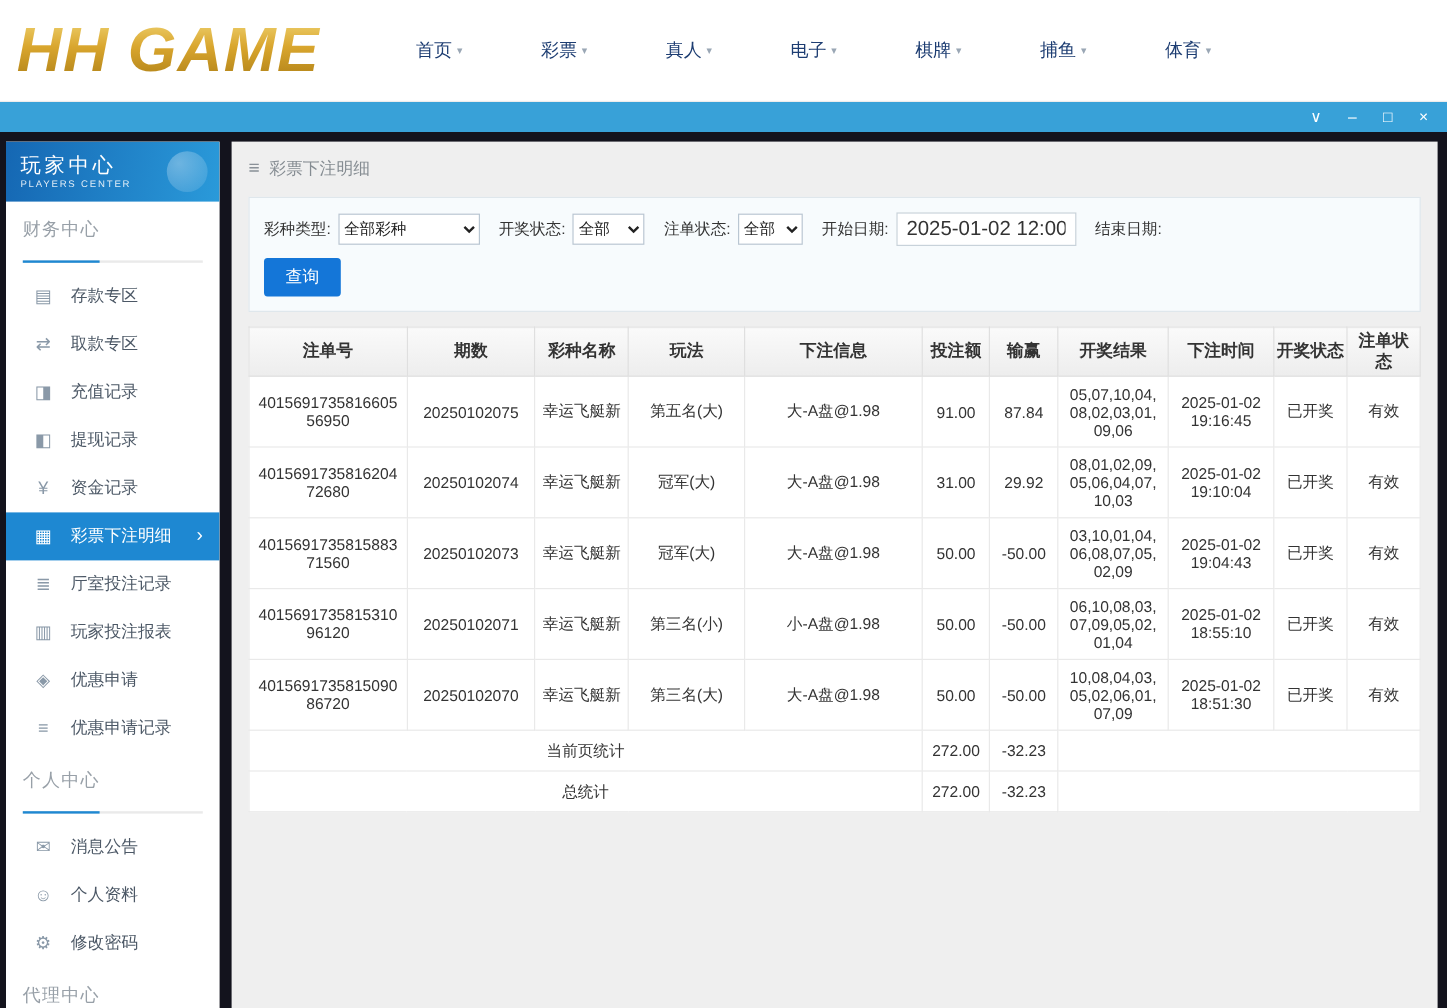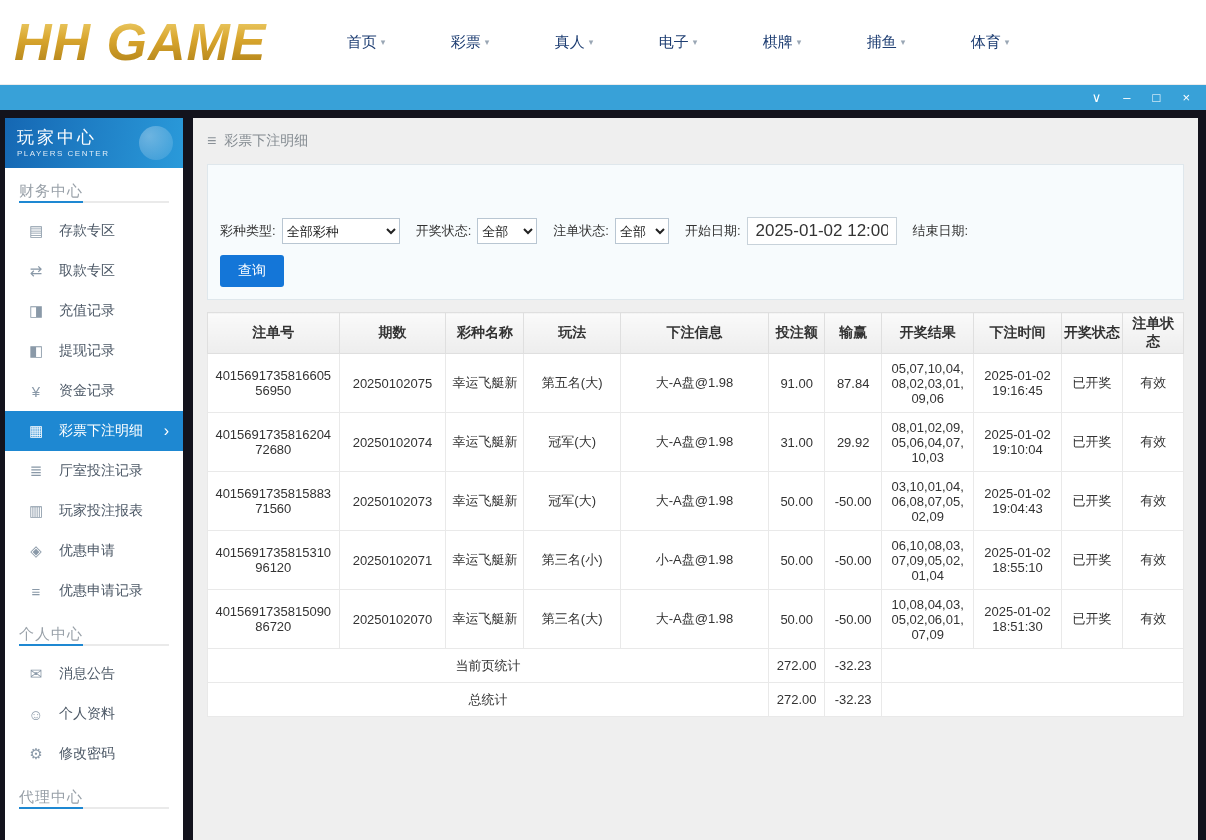--- a/index.html
+++ b/index.html
@@ -24,40 +24,40 @@
   .workspace { flex:1; display:flex; gap:10px; padding:8px 8px 0 5px; overflow:hidden; }
 
   
   .sidebar { width:178px; flex:0 0 auto; background:#fff; overflow:hidden; }
   .sb-header { height:50px; background:linear-gradient(100deg,#1567b3 0%,#2a9ada 100%); color:#fff; padding:8px 12px; position:relative; overflow:hidden; }
   .sb-title { font-size:17px; letter-spacing:3px; }
   .sb-sub { font-size:8px; opacity:.85; letter-spacing:1.5px; }
   .sb-deco { position:absolute; right:10px; top:8px; width:34px; height:34px; border-radius:50%;
              background:radial-gradient(circle at 30% 30%, rgba(255,255,255,.55), rgba(255,255,255,.12)); opacity:.6; }
   .sb-sec { padding:14px 14px 8px; }
-  .sb-sec .lbl { color:#98a0a8; font-size:15px; padding-bottom:0; letter-spacing:1px; }
+  .sb-sec .lbl { color:#98a0a8; font-size:15px; padding-bottom:16px; letter-spacing:1px; }
   .sb-sec .line { height:2px; background:#eaeaea; position:relative; }
   .sb-sec .line::after { content:""; position:absolute; left:0; top:0; width:64px; height:2px; background:#1e88d2; }
   .sb-item { height:40px; display:flex; align-items:center; gap:14px; padding-left:22px; font-size:14px; color:#4c5866; cursor:pointer; position:relative; }
   .sb-item .ico { width:18px; text-align:center; color:#8a99a8; font-size:15px; }
   .sb-item.active { background:#1e88d2; color:#fff; }
   .sb-item.active .ico { color:#fff; }
   .sb-item .arrow { position:absolute; right:14px; color:#fff; font-size:16px; }
 
   
   .main { flex:1; background:#efefef; display:flex; flex-direction:column; overflow:hidden; }
   .breadcrumb { height:46px; display:flex; align-items:center; gap:8px; padding:0 14px; color:#858c92; font-size:14px; flex:0 0 auto; }
   .breadcrumb .ham { font-size:16px; color:#8a9198; cursor:pointer; }
   .content { padding:0 14px; display:flex; flex-direction:column; }
 
   .filter-panel { background:#f7fbfd; border:1px solid #dfe7ec; padding:12px; font-size:13px; color:#333; }
-  .filter-row { display:flex; align-items:center; gap:6px; flex-wrap:wrap;margin-top:40px; }
+  .filter-row { display:flex; align-items:center; gap:6px; flex-wrap:wrap; }
   .filter-row .flabel { margin-left:10px; }
   .filter-row .flabel:first-child { margin-left:0; }
-  select.sel { height:26px; font-size:13px; border:1px solid #b9c6d2; background:#fff; color:#222; font-family:Liberation Sans, sans-serif; }
+  select.sel { height:26px; font-size:13px; border:1px solid #b9c6d2; background:#fff; color:#222; font-family:Liberation Mono, monospace; }
   select[data-name="lottery-type-select"] { width:118px; }
   select[data-name="draw-status-select"]  { width:60px; }
   select[data-name="order-status-select"] { width:54px; }
   input.dateinput { width:150px; height:28px; border:1px solid #c8d2da; background:#fff; color:#333; font-size:17px; padding:0 8px; font-family:"Liberation Sans",sans-serif; }
   .query-btn { margin-top:10px; background:#1476d8; color:#fff; border:none; border-radius:3px; padding:7px 18px; font-size:14px; cursor:pointer; font-family:"Liberation Sans",sans-serif; }
 
   .tablebox { margin-top:12px; }
   table.bets { width:100%; border-collapse:collapse; table-layout:fixed; background:#fff; font-size:13px; color:#333; }
   table.bets th { background:linear-gradient(#fafafa,#ededed); border:1px solid #dfdfdf; height:40px; font-size:14px; font-weight:bold; padding:2px; }
   table.bets td { border:1px solid #e9e9e9; text-align:center; padding:6px 6px; word-break:break-all; vertical-align:middle; }

